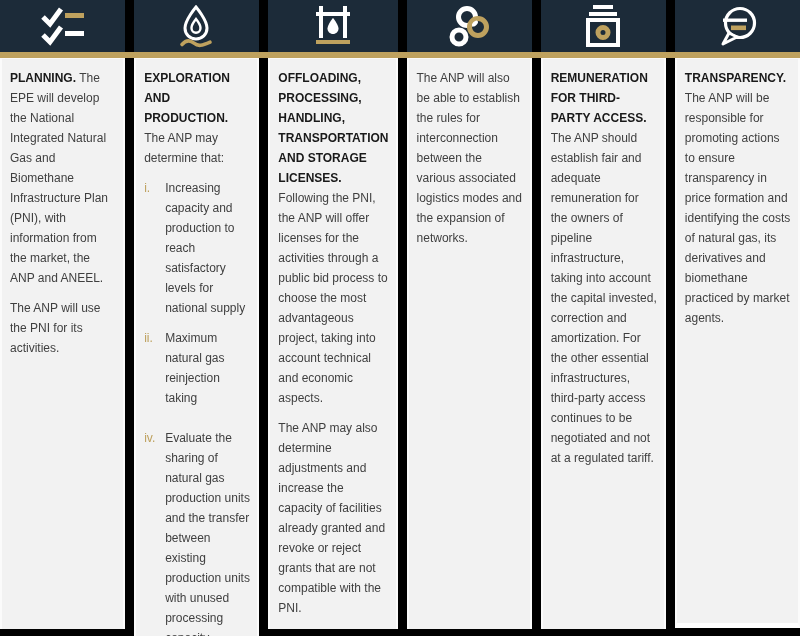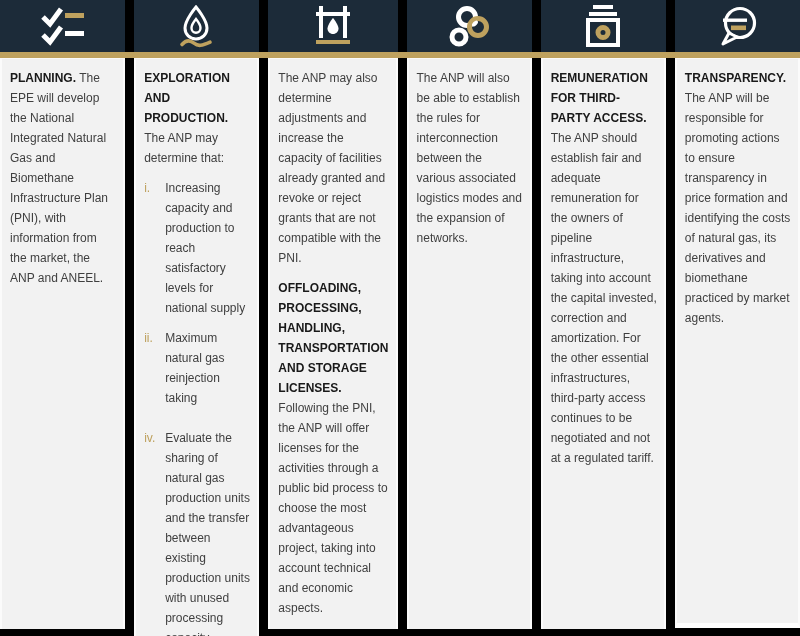--- a/index.html
+++ b/index.html
@@ -58,20 +58,21 @@
           <path d="M4 11 L11 18 L22 3" stroke="#fff" stroke-width="5" fill="none"></path>
           <rect x="26" y="7" width="19" height="5" fill="#bea15e"></rect>
           <path d="M4 29 L11 36 L22 21" stroke="#fff" stroke-width="5" fill="none"></path>
           <rect x="26" y="25" width="19" height="5" fill="#fff"></rect>
         </svg>
       </span>
     </div>
     <div class="col-goldbar"></div>
     <div class="col-body">
       <p class="para"><strong class="lead">PLANNING.</strong> <span>The EPE will develop the National Integrated Natural Gas and Biomethane Infrastructure Plan (PNI), with information from the market, the ANP and ANEEL.</span></p>
+      <p class="para">The ANP will use the PNI for its activities.</p>
     </div>
   </div>
 
   <div class="col">
     <div class="col-header">
       <span>
         <svg width="41" height="43" viewBox="0 0 41 43">
           <path d="M20 2 C20 2 9 15 9 23 C9 29.5 13.9 34 20 34 C26.1 34 31 29.5 31 23 C31 15 20 2 20 2 Z" stroke="#fff" stroke-width="3" fill="none"></path>
           <path d="M20 14 C20 14 15.5 19.5 15.5 23 C15.5 25.8 17.5 27.8 20 27.8 C22.5 27.8 24.5 25.8 24.5 23 C24.5 19.5 20 14 20 14 Z" stroke="#fff" stroke-width="2.4" fill="none"></path>
           <path d="M6 39.5 C10 35 14 35 18 38.2 C22 41.4 26 41 34 37.2" stroke="#bea15e" stroke-width="3.6" fill="none" stroke-linecap="round"></path>
@@ -107,22 +108,22 @@
           <rect x="5" y="6" width="34" height="4" fill="#fff"></rect>
           <rect x="8" y="10" width="4" height="22" fill="#fff"></rect>
           <rect x="32" y="10" width="4" height="22" fill="#fff"></rect>
           <path d="M22 12 C22 12 16.5 18.5 16.5 22.5 C16.5 25.6 18.9 28 22 28 C25.1 28 27.5 25.6 27.5 22.5 C27.5 18.5 22 12 22 12 Z" fill="#fff"></path>
           <rect x="5" y="34" width="34" height="4" fill="#bea15e"></rect>
         </svg>
       </span>
     </div>
     <div class="col-goldbar"></div>
     <div class="col-body">
+      <p class="para"><strong class="lead">OFFLOADING, PROCESSING, HANDLING, TRANSPORTATION AND STORAGE LICENSES.</strong> <span>Following the PNI, the ANP will offer licenses for the activities through a public bid process to choose the most advantageous project, taking into account technical and economic aspects.</span></p>
       <p class="para">The ANP may also determine adjustments and increase the capacity of facilities already granted and revoke or reject grants that are not compatible with the PNI.</p>
-      <p class="para"><strong class="lead">OFFLOADING, PROCESSING, HANDLING, TRANSPORTATION AND STORAGE LICENSES.</strong> <span>Following the PNI, the ANP will offer licenses for the activities through a public bid process to choose the most advantageous project, taking into account technical and economic aspects.</span></p>
     </div>
   </div>
 
   <div class="col">
     <div class="col-header">
       <span>
         <svg width="45" height="42" viewBox="0 0 45 42">
           <circle cx="20" cy="12" r="8.5" stroke="#fff" stroke-width="5" fill="none"></circle>
           <circle cx="31" cy="22" r="8.5" stroke="#bea15e" stroke-width="5" fill="none"></circle>
           <ellipse cx="28" cy="18.5" rx="3.6" ry="2" transform="rotate(-45 28 18.5)" fill="#fff"></ellipse>

